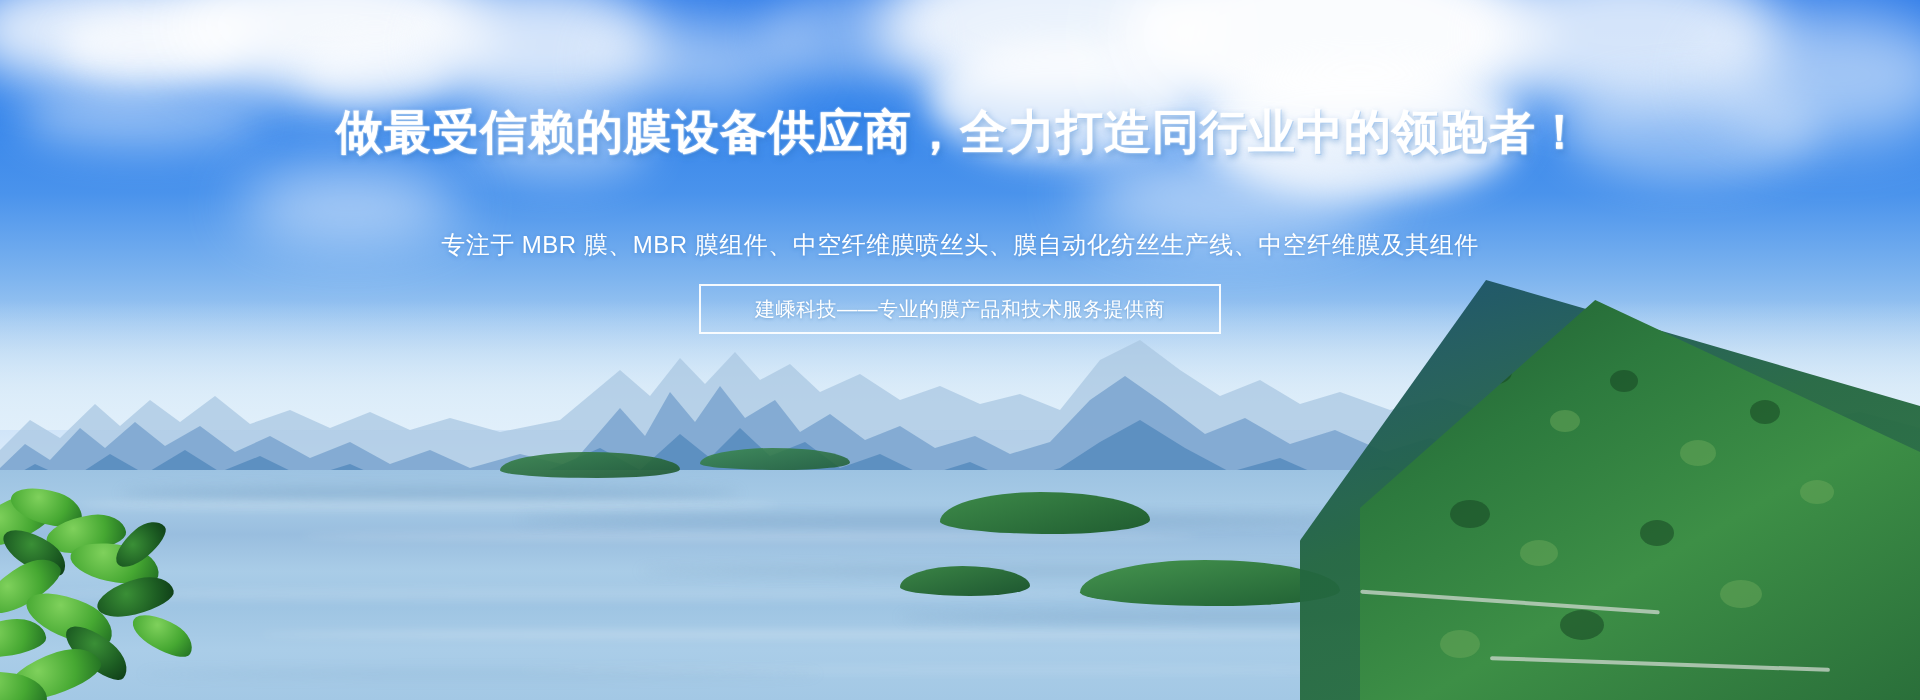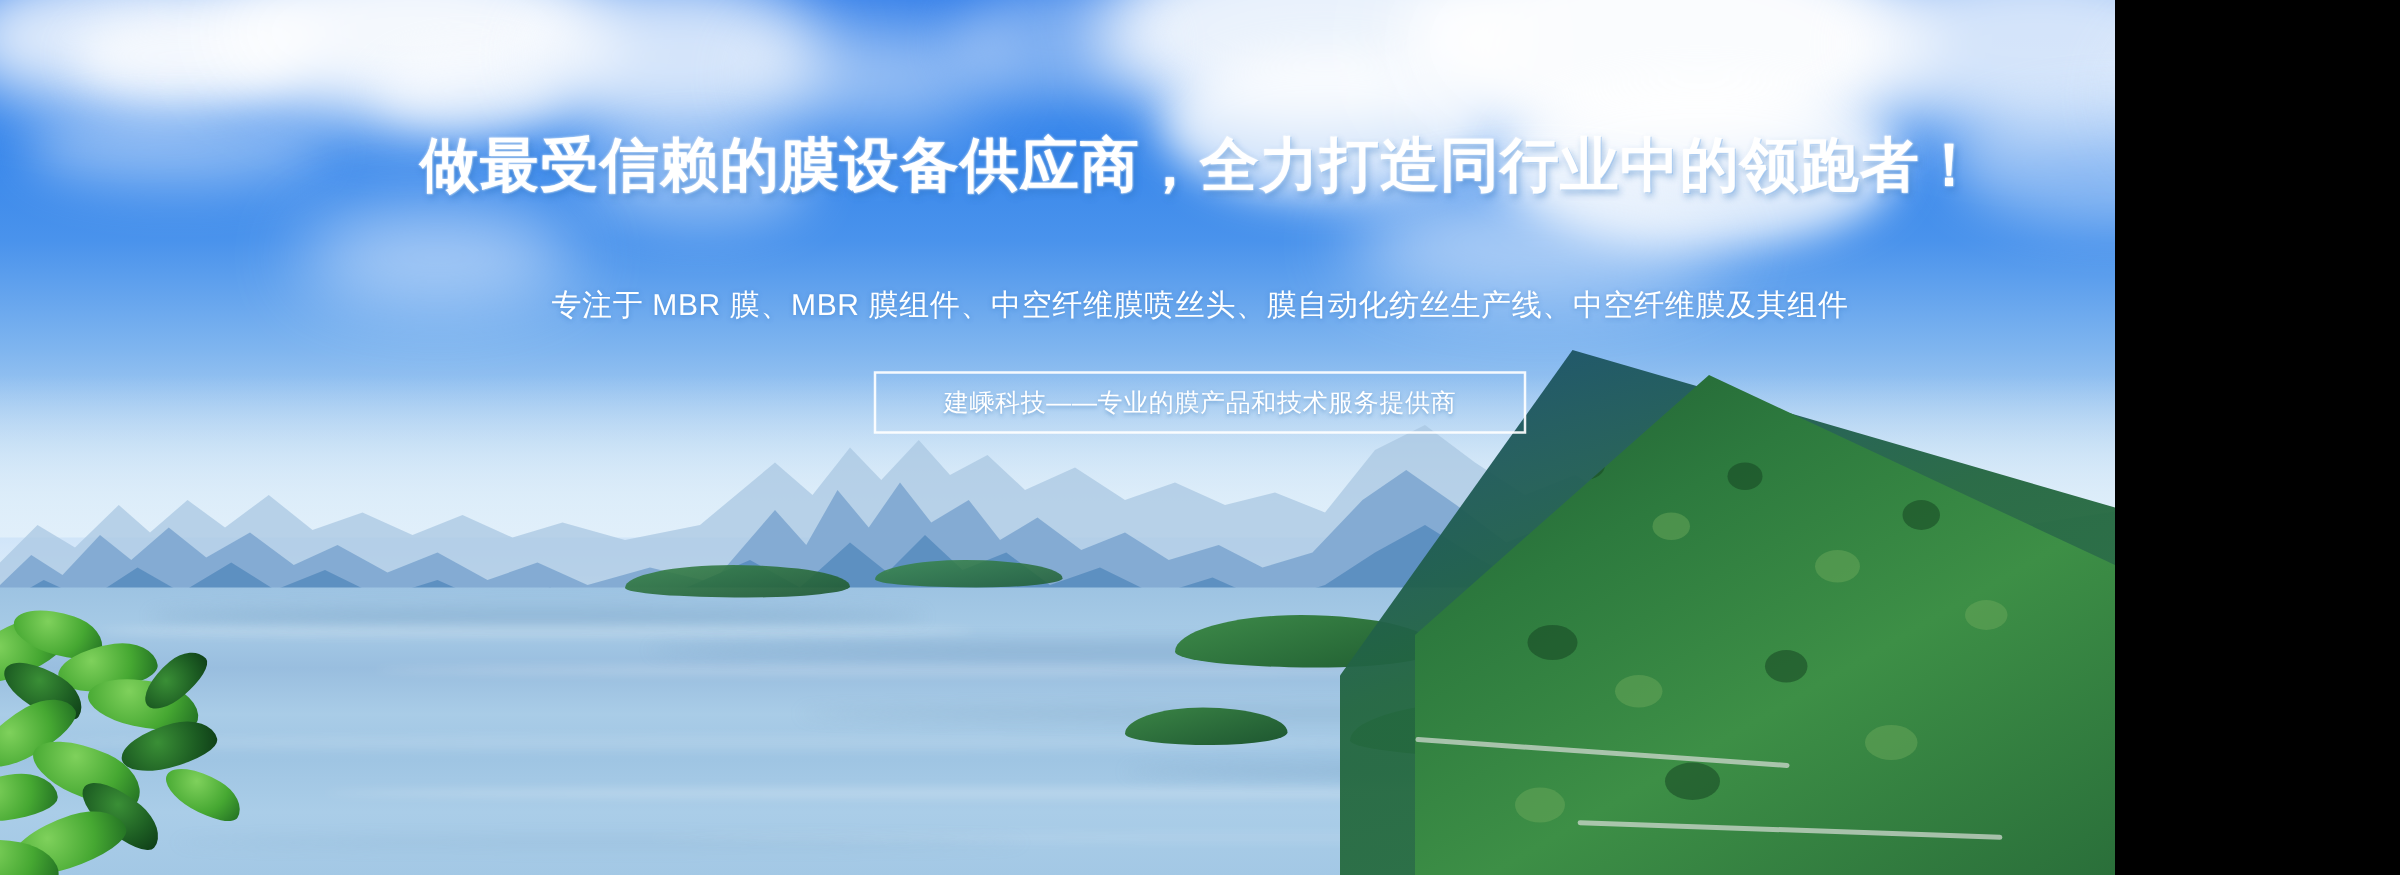--- a/index.html
+++ b/index.html
@@ -6,21 +6,21 @@
     margin: 0;
     padding: 0;
     background: #000;
   }
   body {
     font-family: "Liberation Sans", "DejaVu Sans", sans-serif;
   }
 
   .banner {
     position: relative;
-    width: 1692px;
+    width: 1920px;
     height: 700px;
     overflow: hidden;
     background: #2f7de8;
   }
 
   
   .sky {
     position: absolute;
     left: 0; top: 0;
     width: 1920px;
@@ -193,21 +193,21 @@
     font-weight: 400;
     color: #ffffff;
     letter-spacing: .5px;
     text-shadow: 0 1px 4px rgba(40,110,190,.45);
     white-space: nowrap;
   }
 
   .tagbox-wrap {
     position: absolute;
     left: 0;
-    top: 297px;
+    top: 284px;
     width: 1920px;
     display: flex;
     justify-content: center;
   }
   .tagbox {
     box-sizing: border-box;
     width: 522px;
     height: 50px;
     border: 2px solid rgba(255,255,255,.92);
     display: flex;

